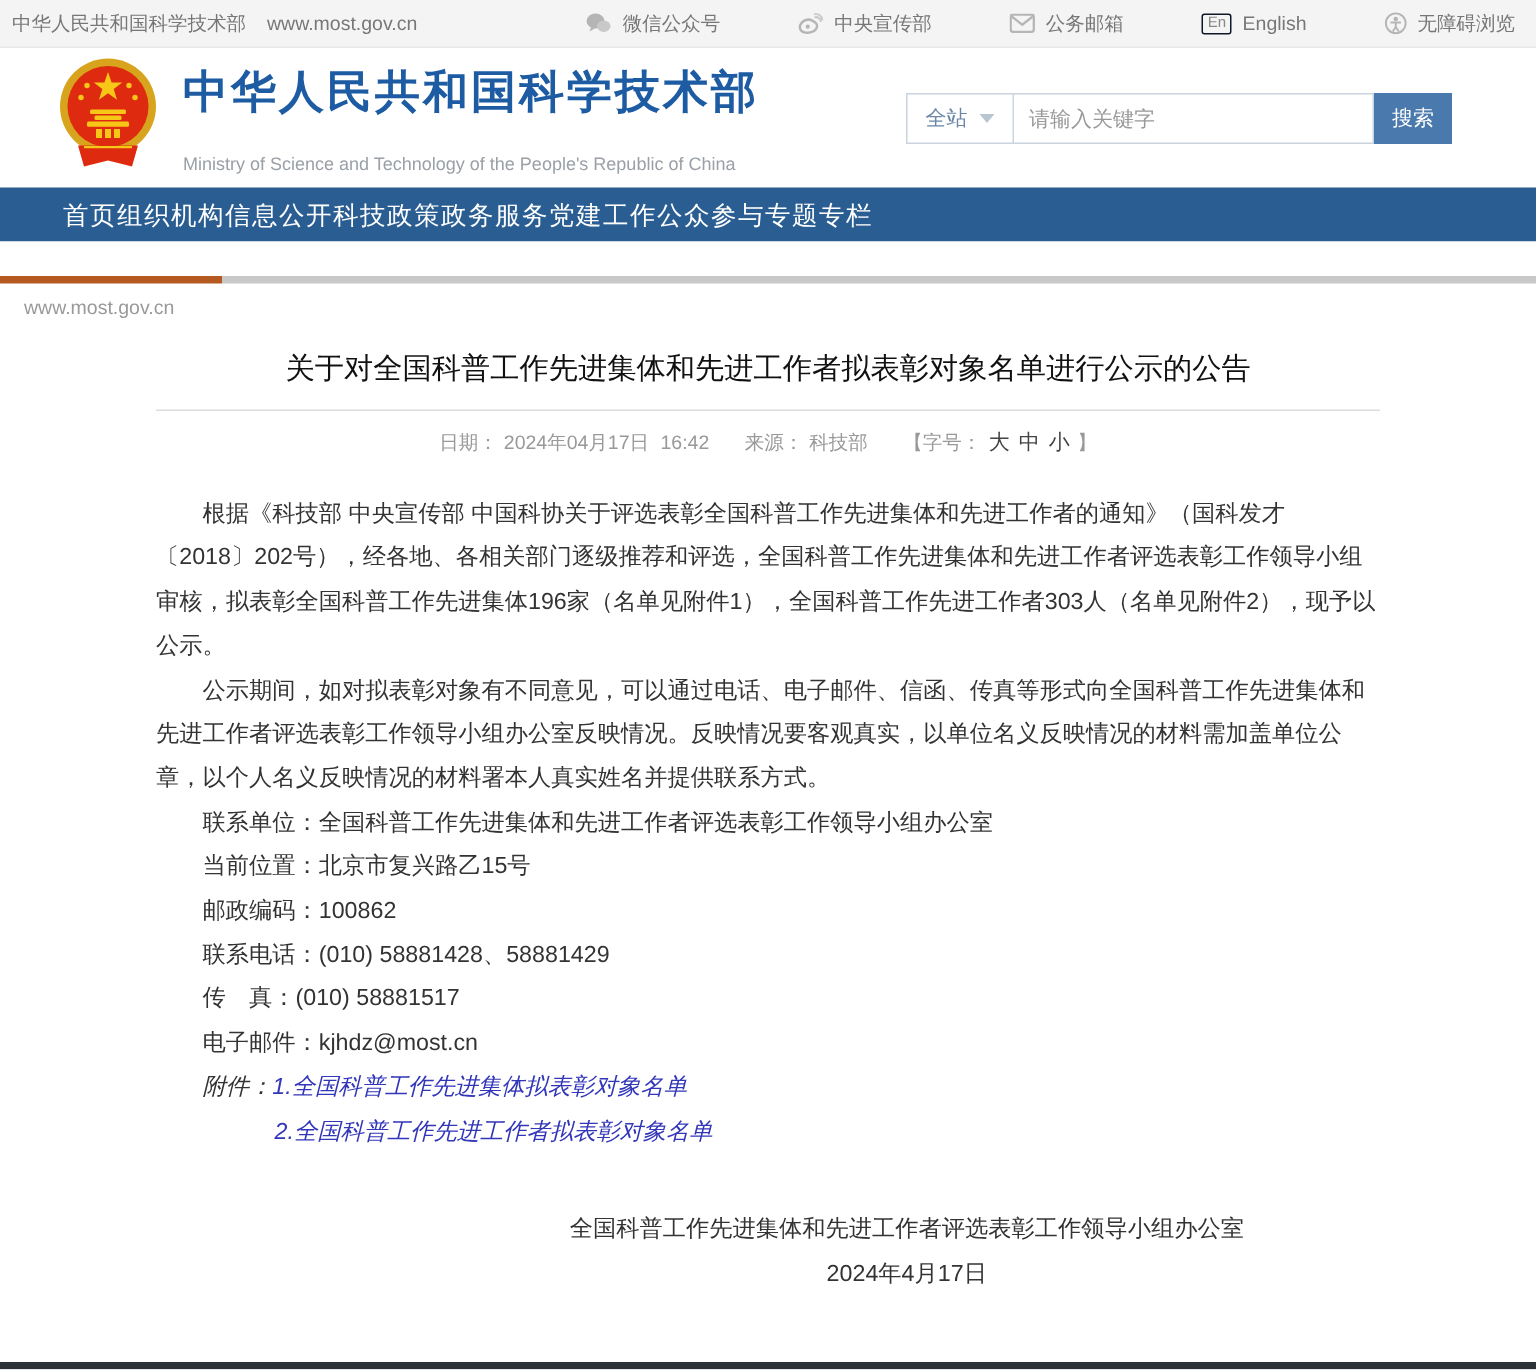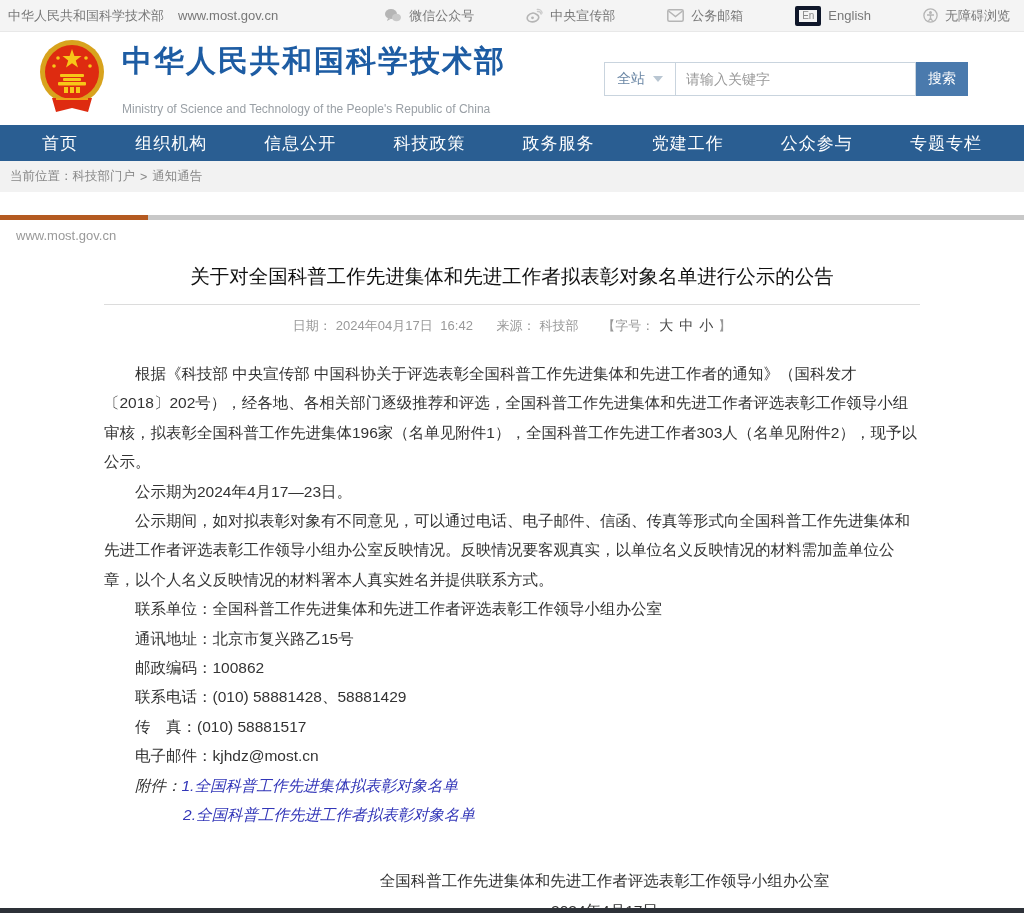--- a/index.html
+++ b/index.html
@@ -8,21 +8,21 @@
   .page { width:1024px; height:913px; position:relative; background:#fff; overflow:hidden; }
 
   
   .topbar { height:32px; background:#f4f4f4; border-bottom:1px solid #e8e8e8;
             display:flex; align-items:center; justify-content:space-between;
             padding:0 14px 0 8px; font-size:13px; color:#777; }
   .topbar-left { display:flex; align-items:center; gap:14px; }
   .topbar-right { display:flex; align-items:center; gap:52px; }
   .tb-item { display:flex; align-items:center; gap:7px; color:#777; cursor:pointer; }
   .tb-item svg { display:block; }
-  .en-badge { display:inline-block; border:4px solid #0f172a; border-radius:2px;
+  .en-badge { display:inline-block; border:1px solid #0f172a; border-radius:2px;
               font-size:10px; padding:1px 3px; color:#888; line-height:1; }
 
   
   .masthead { height:93px; background:#fff; display:flex; align-items:center;
               padding:0 56px 0 38px; justify-content:space-between; }
   .brand { display:flex; align-items:center; gap:16px; }
   .brand-text .cn { font-size:30px; font-weight:bold; color:#1d5ca3; letter-spacing:2px; }
   .brand-text .en { font-size:12px; color:#9aa0a6; margin-top:20px; }
   .searchbox { display:flex; align-items:stretch; height:34px; }
   .scope { width:72px; border:1px solid #c9d4de; background:#fff; display:flex;
@@ -31,21 +31,21 @@
   .scope .caret { width:0; height:0; border-left:5px solid transparent;
                   border-right:5px solid transparent; border-top:6px solid #b9c6d2; }
   .searchbox input { width:240px; border:1px solid #c9d4de; border-left:none;
                      padding:0 10px; font-size:14px; color:#333; outline:none; }
   .searchbox input::placeholder { color:#999; }
   .search-btn { width:52px; background:#4a7aad; color:#fff; font-size:14px;
                 border:none; cursor:pointer; }
 
   
   .mainnav { height:36px; background:#2a5e92; display:flex; align-items:center;
-             justify-content:space-between; padding:0 42px; }
+             padding:0 42px; }
   .mainnav a { color:#fff; font-size:17px; text-decoration:none; letter-spacing:1px; cursor:pointer; }
 
   
   .crumbbar { height:31px; background:#f2f2f2; display:flex; align-items:center;
               padding:0 10px; font-size:12.5px; color:#888; }
   .crumbbar a { color:#888; text-decoration:none; cursor:pointer; }
   .crumb-sep { margin:0 5px; }
 
   
   .gap-band { height:23px; background:#fff; }
@@ -172,26 +172,20 @@
     <a>首页</a>
     <a>组织机构</a>
     <a>信息公开</a>
     <a>科技政策</a>
     <a>政务服务</a>
     <a>党建工作</a>
     <a>公众参与</a>
     <a>专题专栏</a>
   </div>
 
-  <div class="crumbbar">
-    <span>当前位置：</span>
-    <a>科技部门户</a>
-    <span class="crumb-sep">&gt;</span>
-    <span>通知通告</span>
-  </div>
 
   <div class="gap-band"></div>
 
   <div class="rule">
     <div class="orange"></div>
     <div class="grey"></div>
   </div>
 
   <div class="watermark">www.most.gov.cn</div>
 
@@ -201,24 +195,23 @@
 
     <div class="meta">
       <span>日期：</span><span>2024年04月17日</span>
       <span>16:42</span>
       <span class="blk">来源：</span><span>科技部</span>
       <span class="blk">【字号：</span><span class="size-opt">大</span><span class="size-opt">中</span><span class="size-opt">小</span><span>】</span>
     </div>
 
     <div class="art-body">
       <p>根据《科技部 中央宣传部 中国科协关于评选表彰全国科普工作先进集体和先进工作者的通知》（国科发才〔2018〕202号），经各地、各相关部门逐级推荐和评选，全国科普工作先进集体和先进工作者评选表彰工作领导小组审核，拟表彰全国科普工作先进集体196家（名单见附件1），全国科普工作先进工作者303人（名单见附件2），现予以公示。</p>
-      <p>公示期为2024年4月17—23日。</p>
       <p>公示期间，如对拟表彰对象有不同意见，可以通过电话、电子邮件、信函、传真等形式向全国科普工作先进集体和先进工作者评选表彰工作领导小组办公室反映情况。反映情况要客观真实，以单位名义反映情况的材料需加盖单位公章，以个人名义反映情况的材料署本人真实姓名并提供联系方式。</p>
       <p>联系单位：全国科普工作先进集体和先进工作者评选表彰工作领导小组办公室</p>
-      <p>通讯地址：北京市复兴路乙15号</p>
+      <p>当前位置：北京市复兴路乙15号</p>
       <p>邮政编码：100862</p>
       <p>联系电话：(010) 58881428、58881429</p>
       <p>传　真：(010) 58881517</p>
       <p>电子邮件：kjhdz@most.cn</p>
 
       <div class="attach-line">
         <span>附件：</span><a>1.全国科普工作先进集体拟表彰对象名单</a>
       </div>
       <div class="attach-line attach-line-2">
         <a>2.全国科普工作先进工作者拟表彰对象名单</a>

